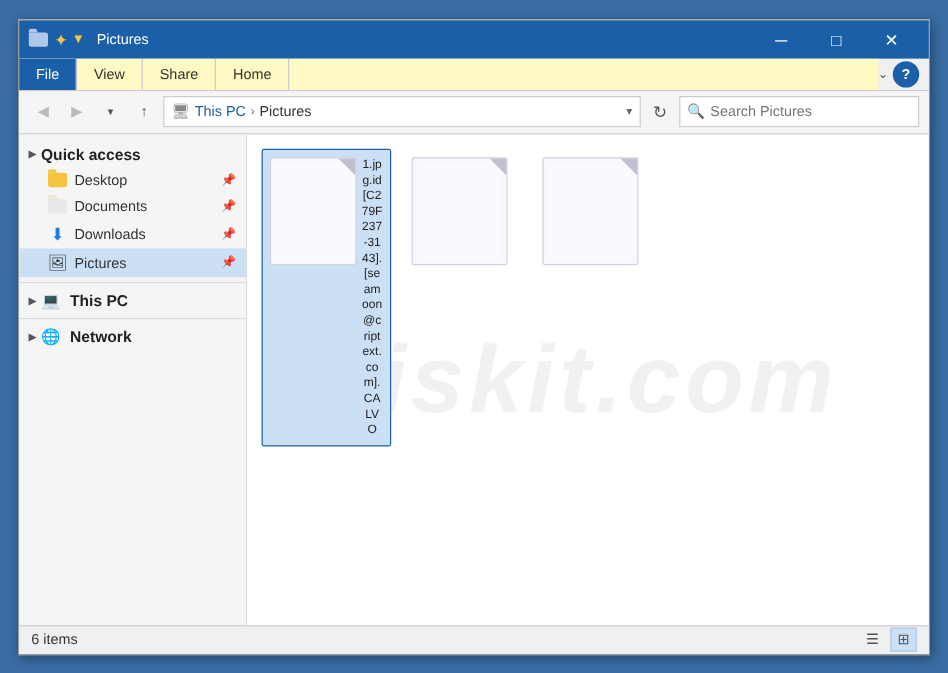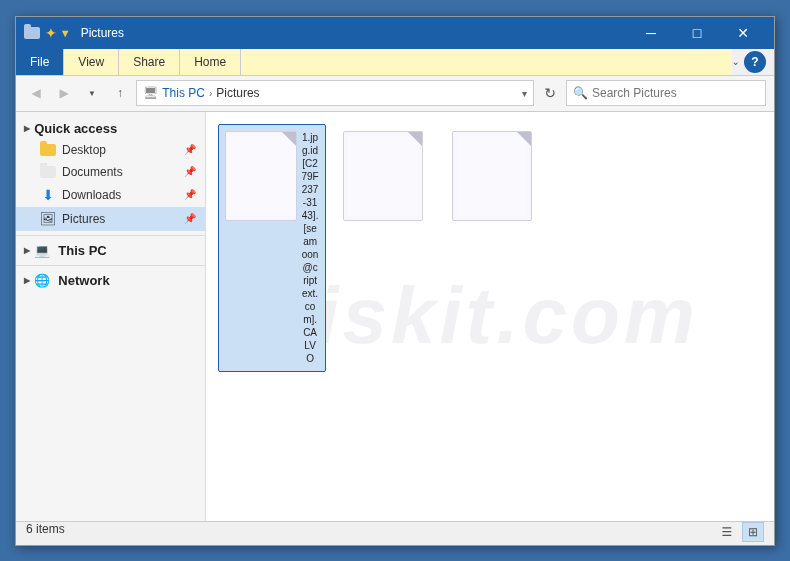--- a/index.html
+++ b/index.html
@@ -296,20 +296,21 @@
       max-width: 90px;
       line-height: 1.3;
     }
 
     
     .status-bar {
       height: 24px;
       background: #f0f0f0;
       border-top: 1px solid #ccc;
       display: flex;
+      align-items: center;
       padding: 0 10px;
       font-size: 12px;
       color: #333;
       flex-shrink: 0;
     }
     .status-right {
       margin-left: auto;
       display: flex;
       gap: 4px;
     }

